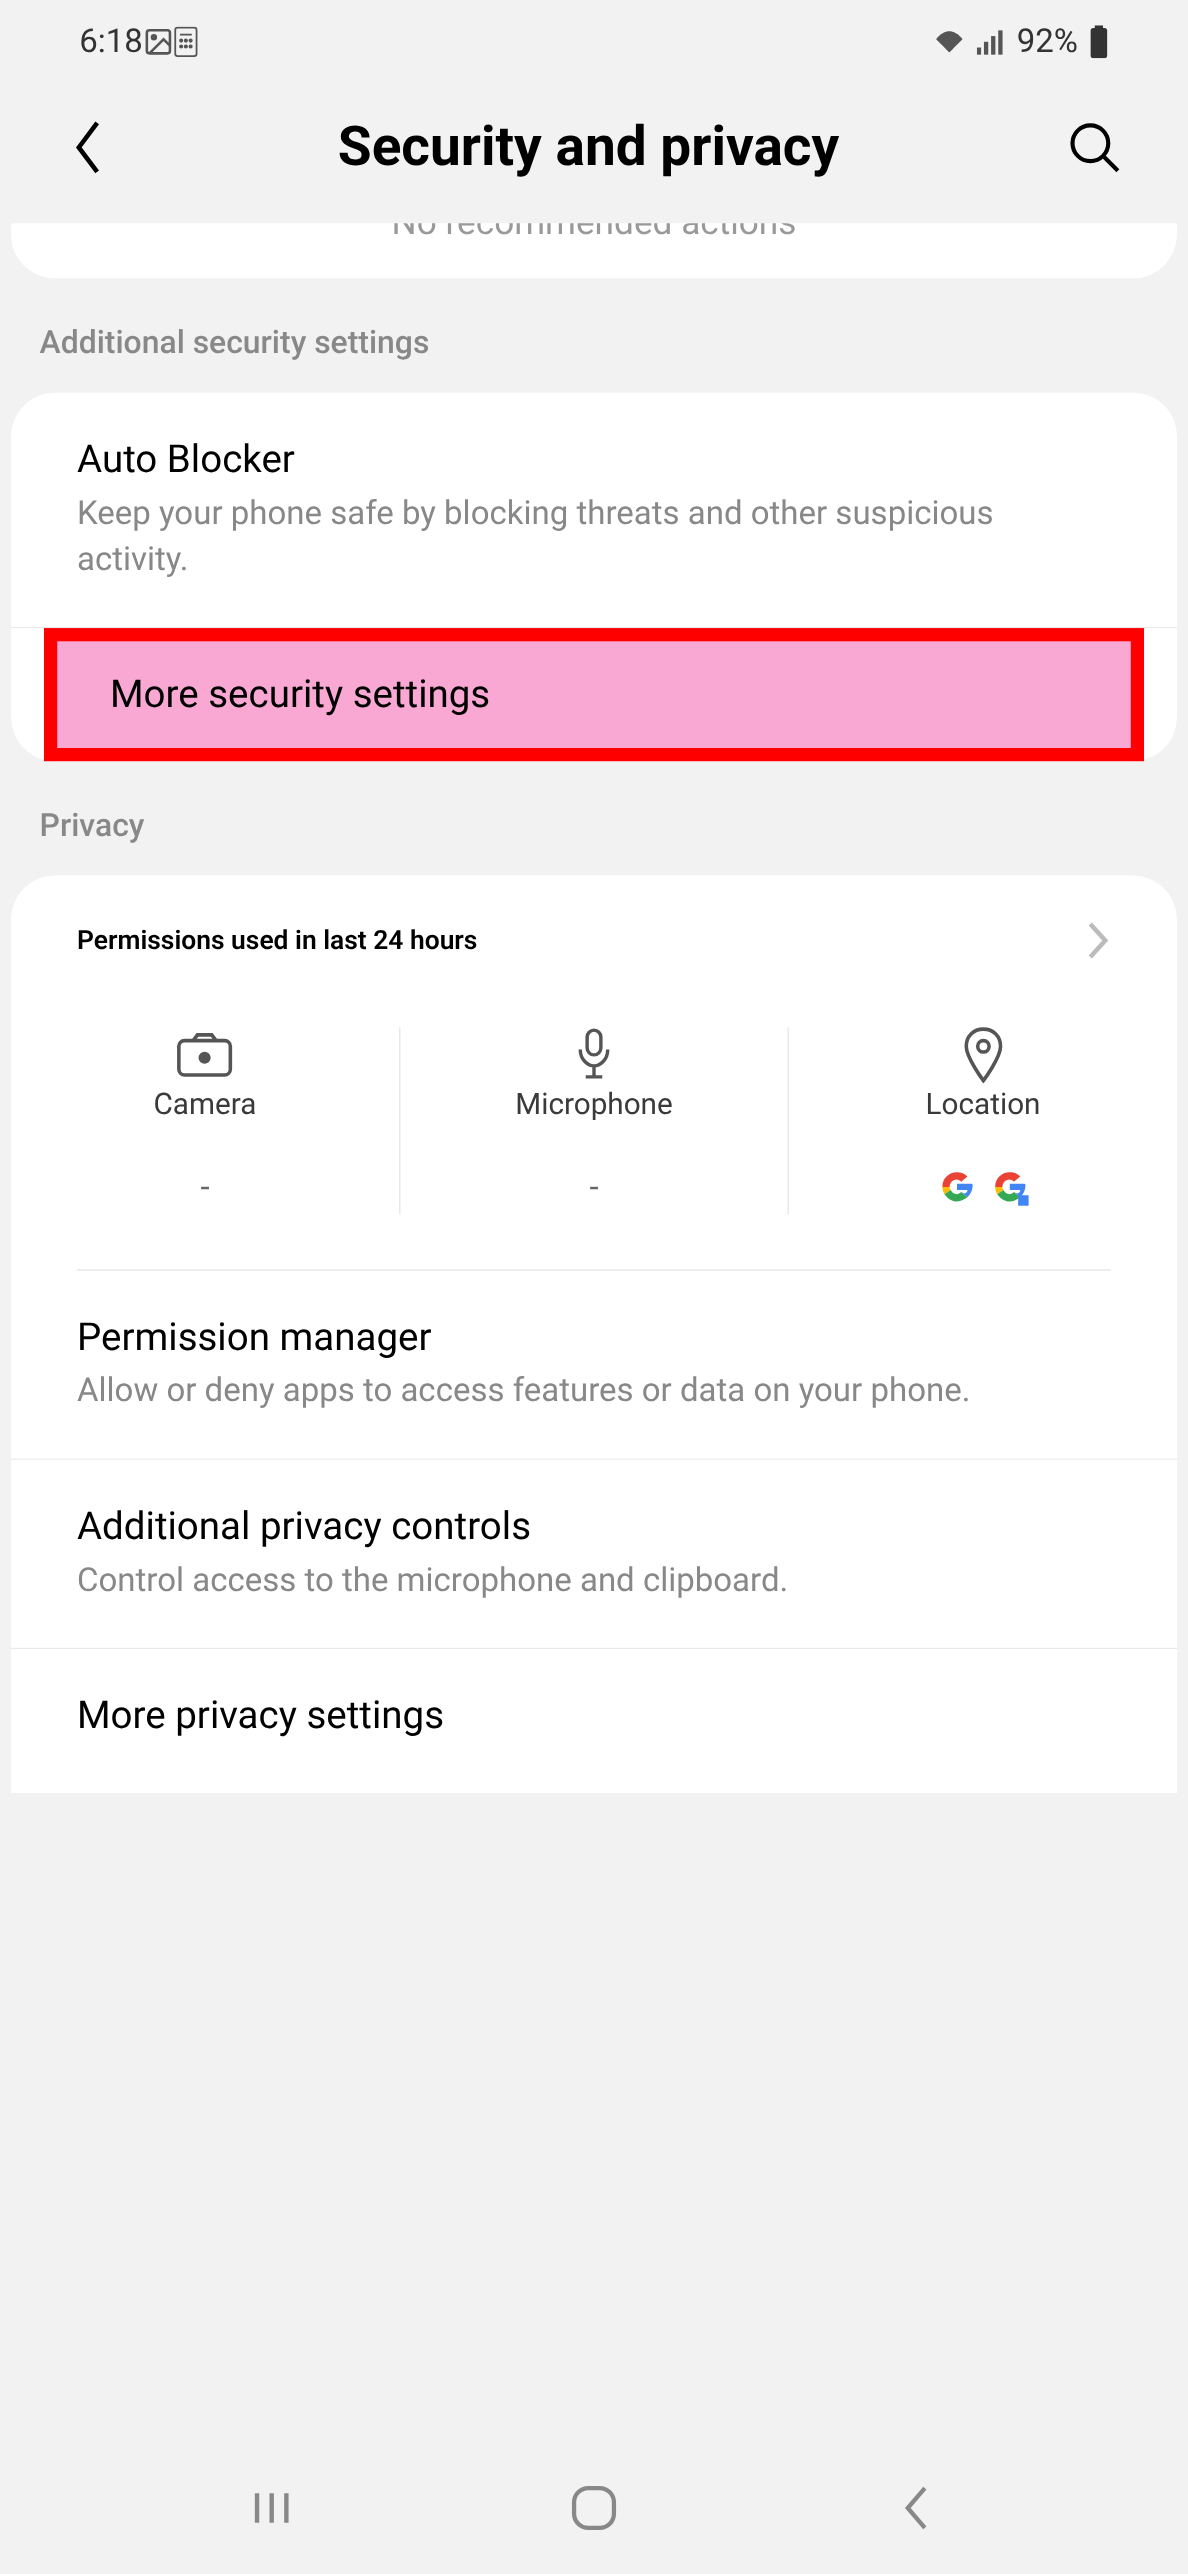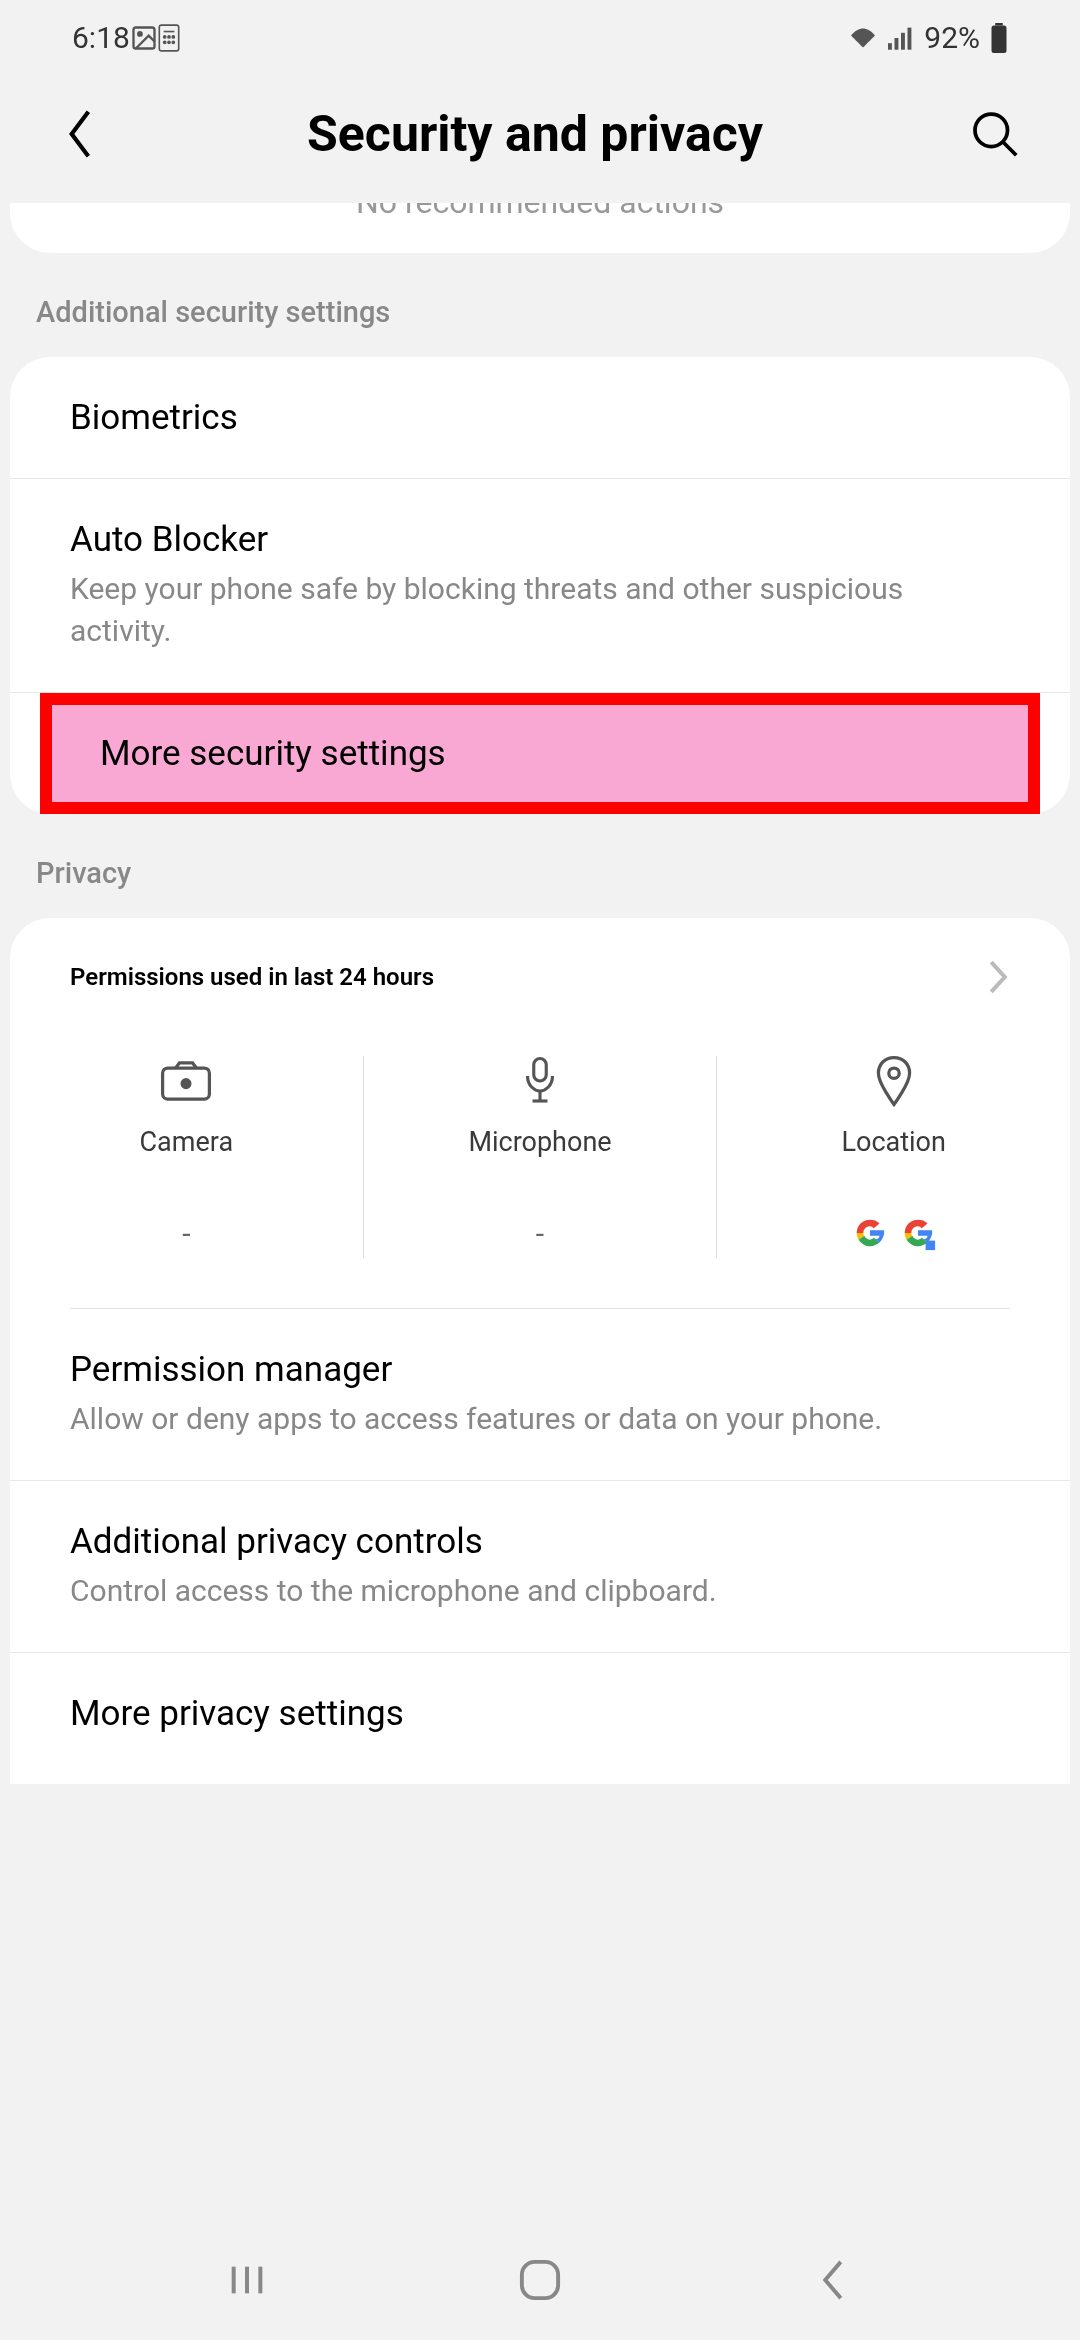--- a/index.html
+++ b/index.html
@@ -130,21 +130,21 @@
     }
     .permissions-grid {
       display: flex;
       padding: 30px 0px 50px 0px;
     }
     .perm-col {
       flex: 1;
       display: flex;
       flex-direction: column;
       align-items: center;
-      gap: 20px;
+      gap: 4px;
       border-right: 1px solid #e0e0e0;
       padding: 0 20px;
     }
     .perm-col:last-child {
       border-right: none;
     }
     .perm-icon {
       height: 50px;
       color: #555;
       display: flex;
@@ -251,23 +251,20 @@
   </div>
 </div>
 
 <div class="top-card">
   <div class="top-card-text">No recommended actions</div>
 </div>
 
 <div class="section-header">Additional security settings</div>
 
 <div class="card">
-  <div class="list-item">
-    <div class="list-item-title">Biometrics</div>
-  </div>
   <div class="list-item">
     <div class="list-item-title">Auto Blocker</div>
     <div class="list-item-subtitle">Keep your phone safe by blocking threats and other suspicious activity.</div>
   </div>
   <div class="highlighted" style="border-bottom:12px solid #ff0000;">
     <div class="list-item-title">More security settings</div>
   </div>
 </div>
 
 <div class="section-header">Privacy</div>

